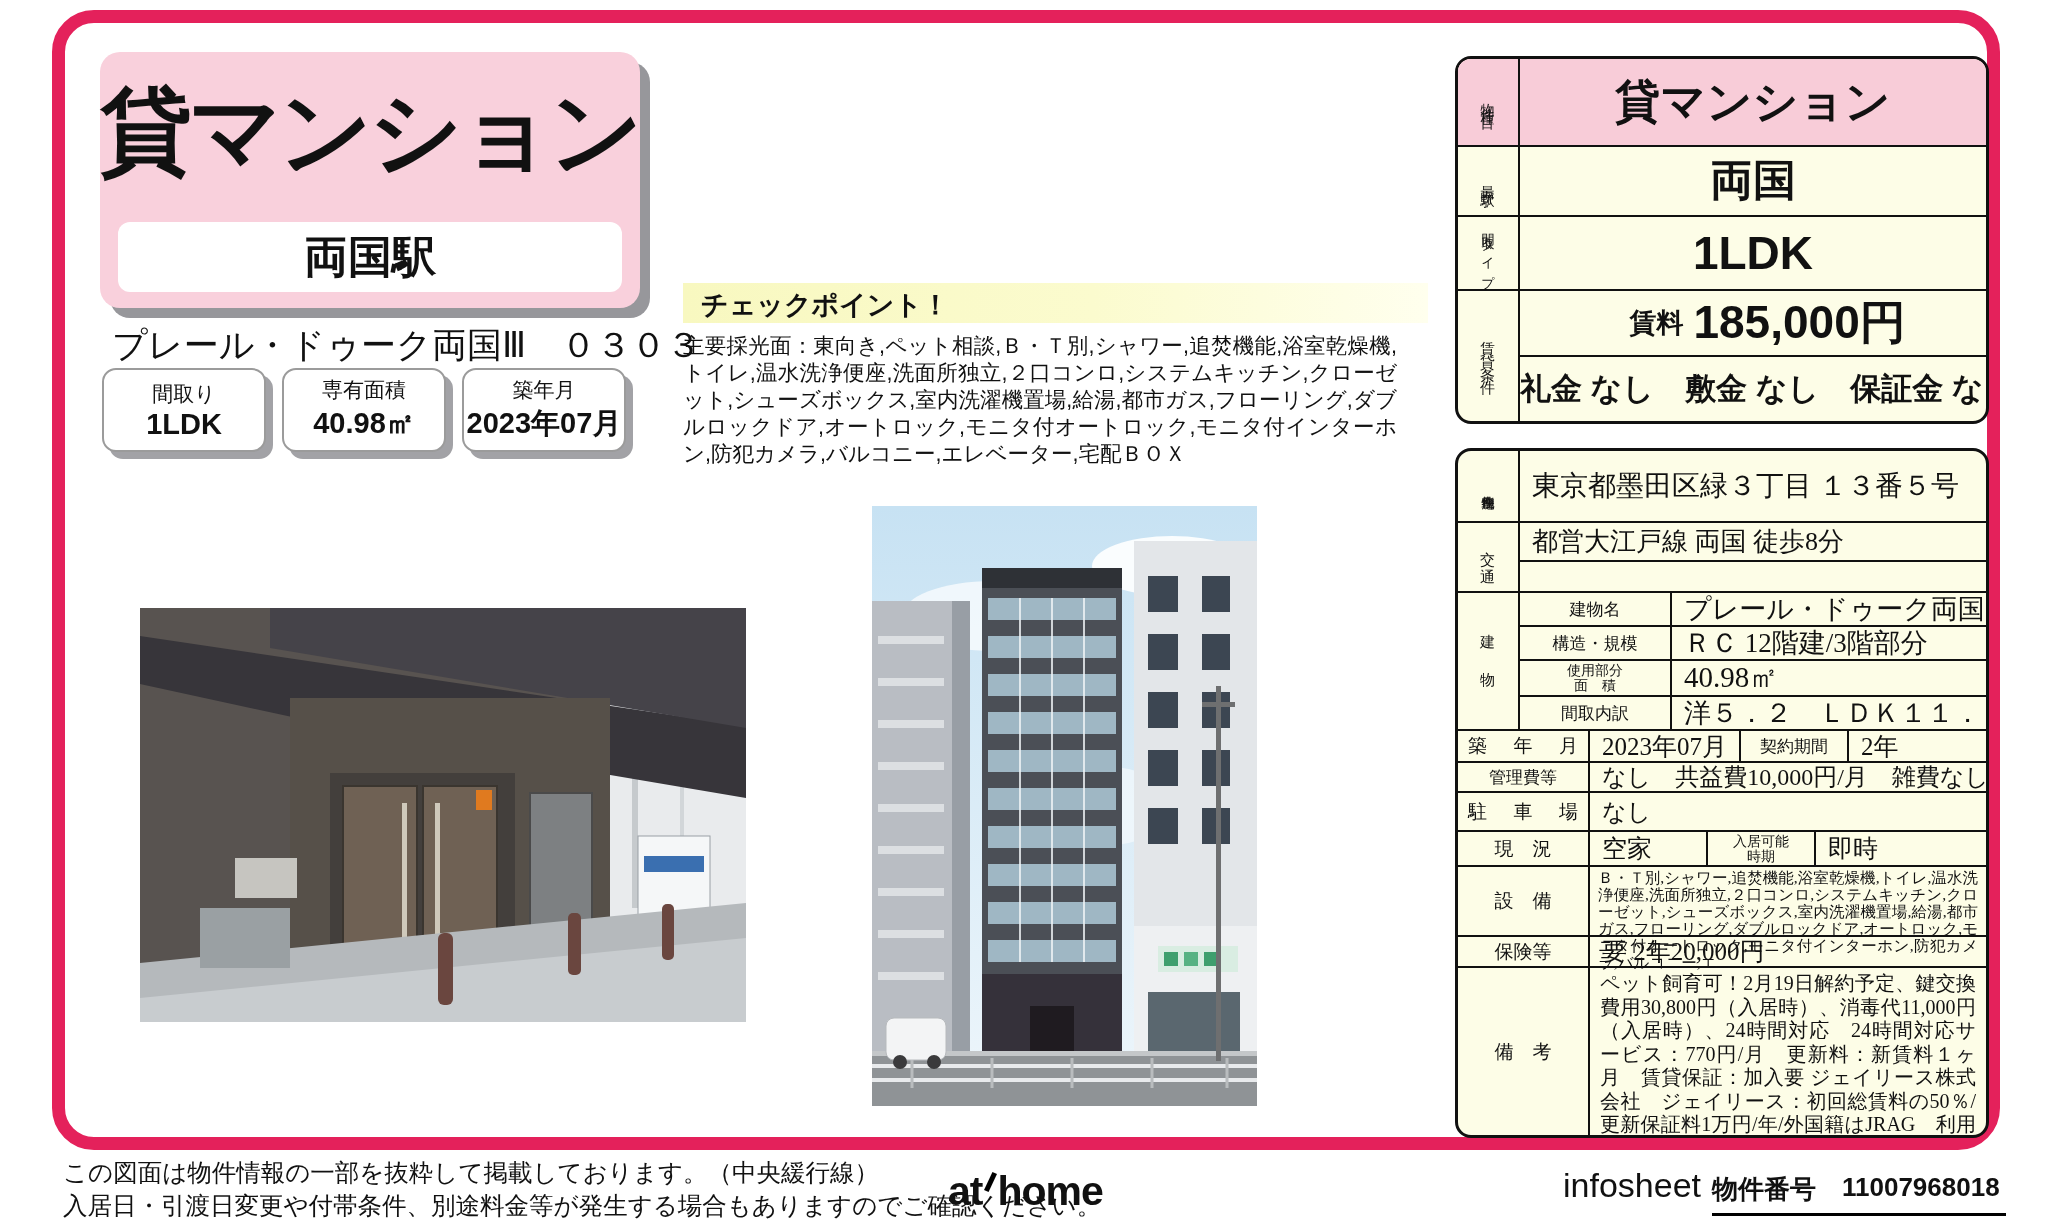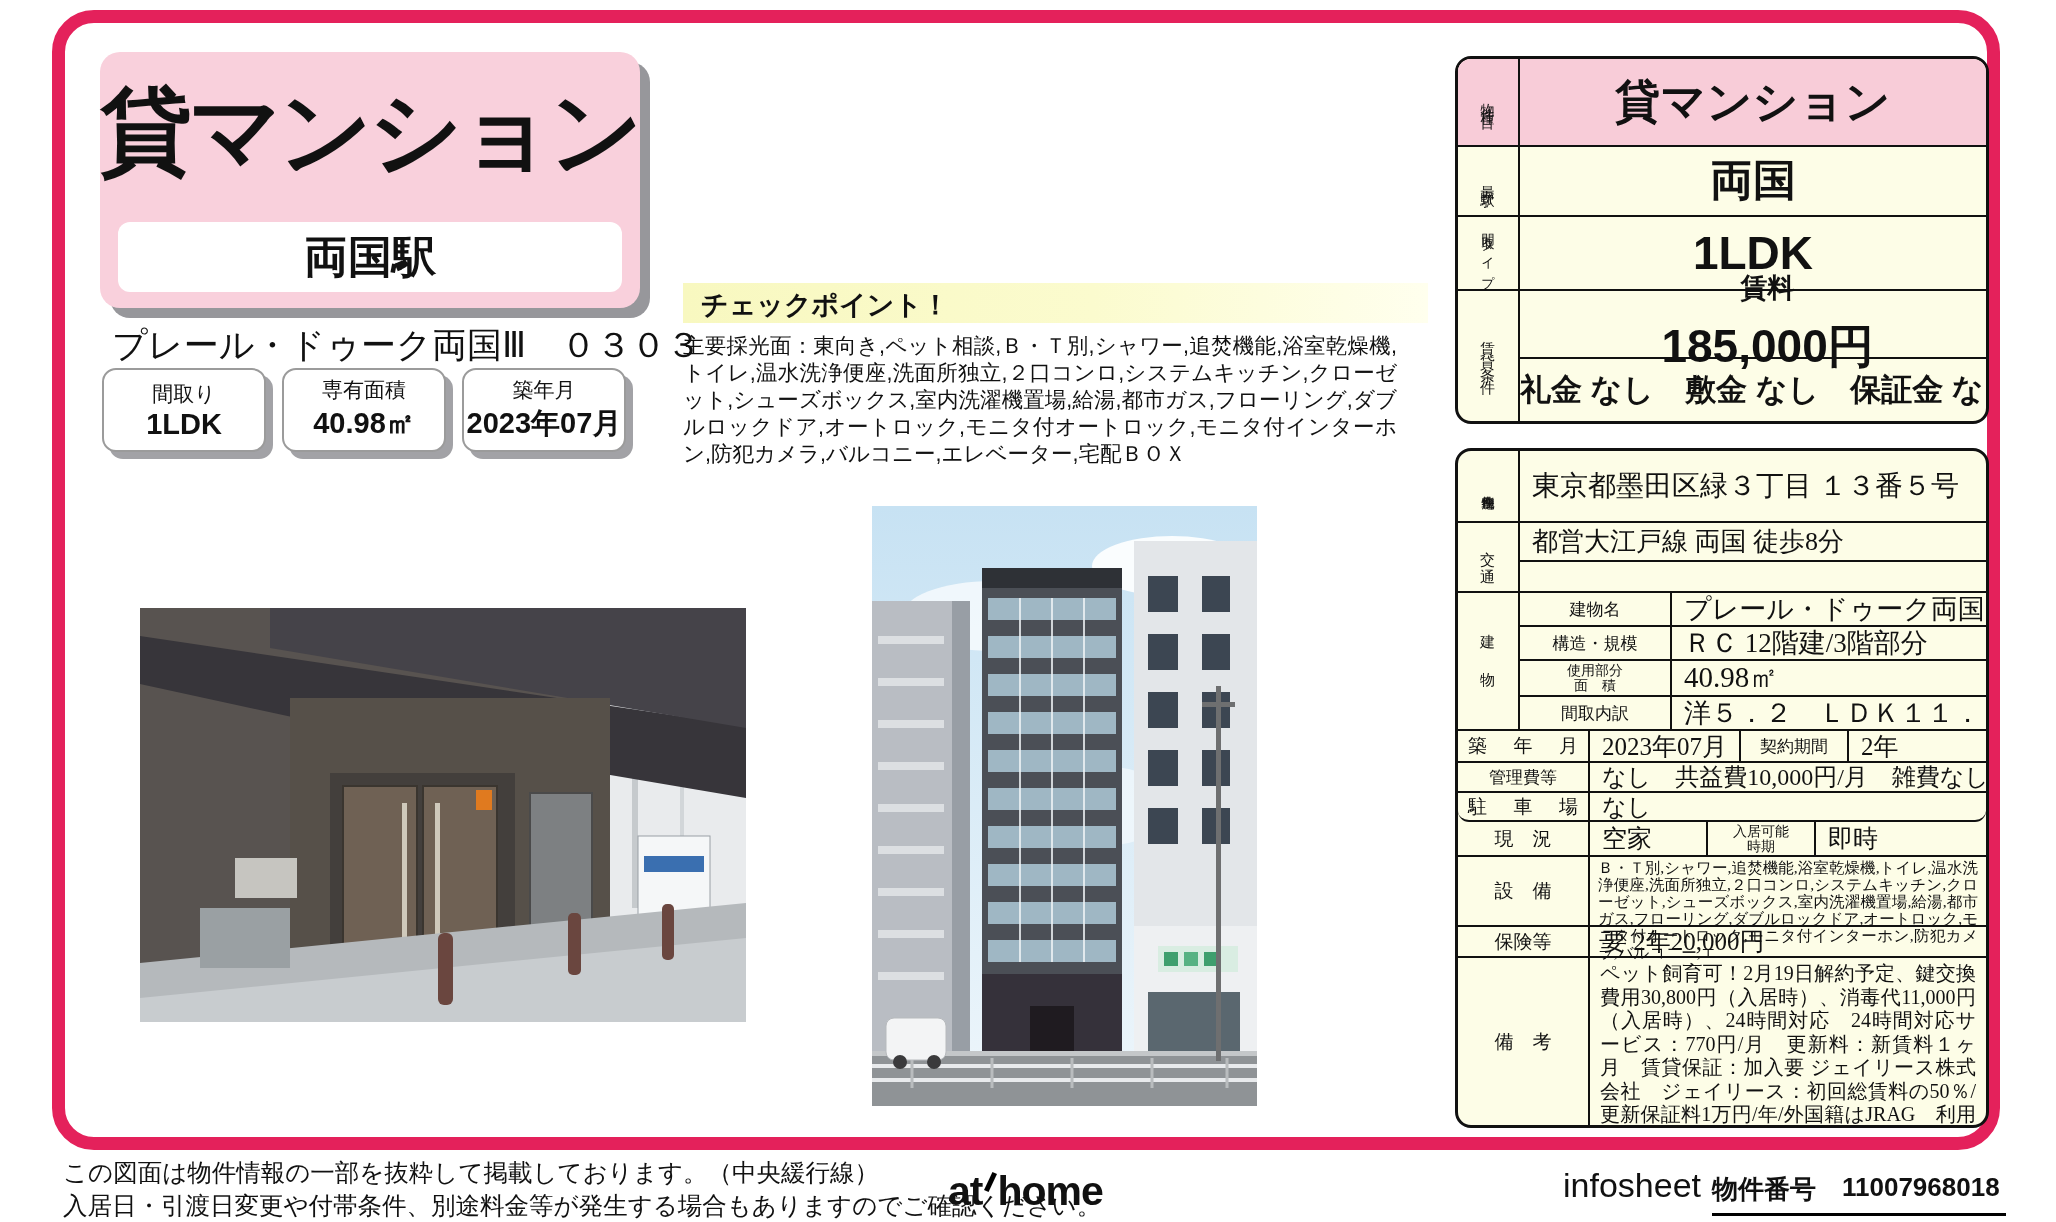--- a/index.html
+++ b/index.html
@@ -79,21 +79,21 @@
   }
   .pinkrow, .pinkrow .vlabel{background:#f8ccd8;}
   .bigval{flex:1;display:flex;align-items:center;justify-content:center;font-weight:700;}
   .stack{flex:1;display:flex;flex-direction:column;}
   .stack > div{box-sizing:border-box;}
 
   
   .ls-2{letter-spacing:0.35em;}
   .ls-3{letter-spacing:0.25em;font-size:13px;}
   .ls-4{letter-spacing:0.9em;font-size:15px;}
-  .rentcell{height:68px;border-bottom:2px solid #111;display:flex;align-items:center;justify-content:center;gap:10px;flex-direction:column;}
+  .rentcell{height:68px;border-bottom:2px solid #111;display:flex;align-items:center;justify-content:center;gap:10px;}
   .rentcell .rlab{font-size:27px;font-weight:700;}
   .rentcell .rval{font-size:46px;font-weight:700;}
   .feecell{height:66px;display:flex;align-items:center;justify-content:center;font-size:31px;font-weight:700;white-space:nowrap;}
 
   
   .t2vlabel{flex:0 0 62px;font-size:13px;}
   .rowlabel{
     box-sizing:border-box;border-right:2px solid #111;
     display:flex;align-items:center;justify-content:center;
     font-size:19px;padding:0 10px;
@@ -351,21 +351,21 @@
         <span class="jspread">築年月</span>
       </div>
     <div class="val flex1 brd" style="font-size:25px;">2023年07月</div>
     <div class="rowlabel w108" style="font-size:17px;">契約期間</div>
     <div class="val w170" style="font-size:25px;">2年</div>
   </div>
   <div class="trow" style="height:30px;">
     <div class="rowlabel w132" style="font-size:17px;">管理費等</div>
     <div class="val flex1" style="font-size:24px;">なし　共益費10,000円/月　雑費なし</div>
   </div>
-  <div class="trow" style="height:29px;border-radius:11px;">
+  <div class="trow" style="height:39px;">
     <div class="rowlabel w132">
         <span class="jspread">駐車場</span>
       </div>
     <div class="val flex1" style="font-size:24px;">なし</div>
   </div>
   <div class="trow" style="height:35px;">
     <div class="rowlabel w132">現　況</div>
     <div class="val flex1 brd" style="font-size:25px;">空家</div>
     <div class="rowlabel w108 two-line" style="border-right:2px solid #111;">
       <span>入居可能</span>

